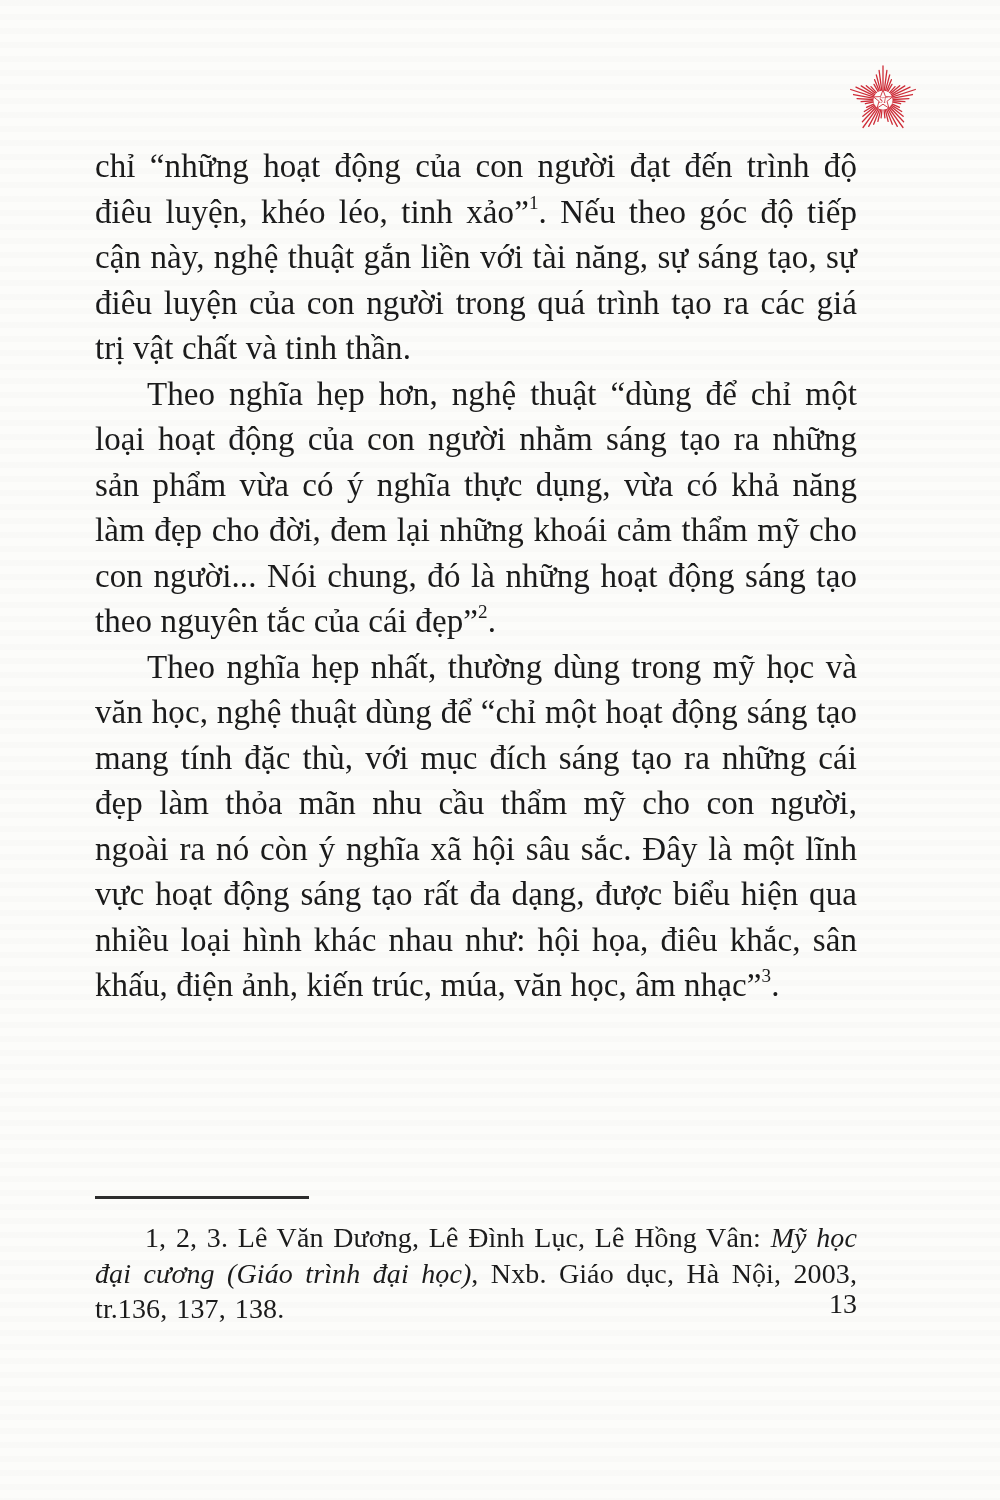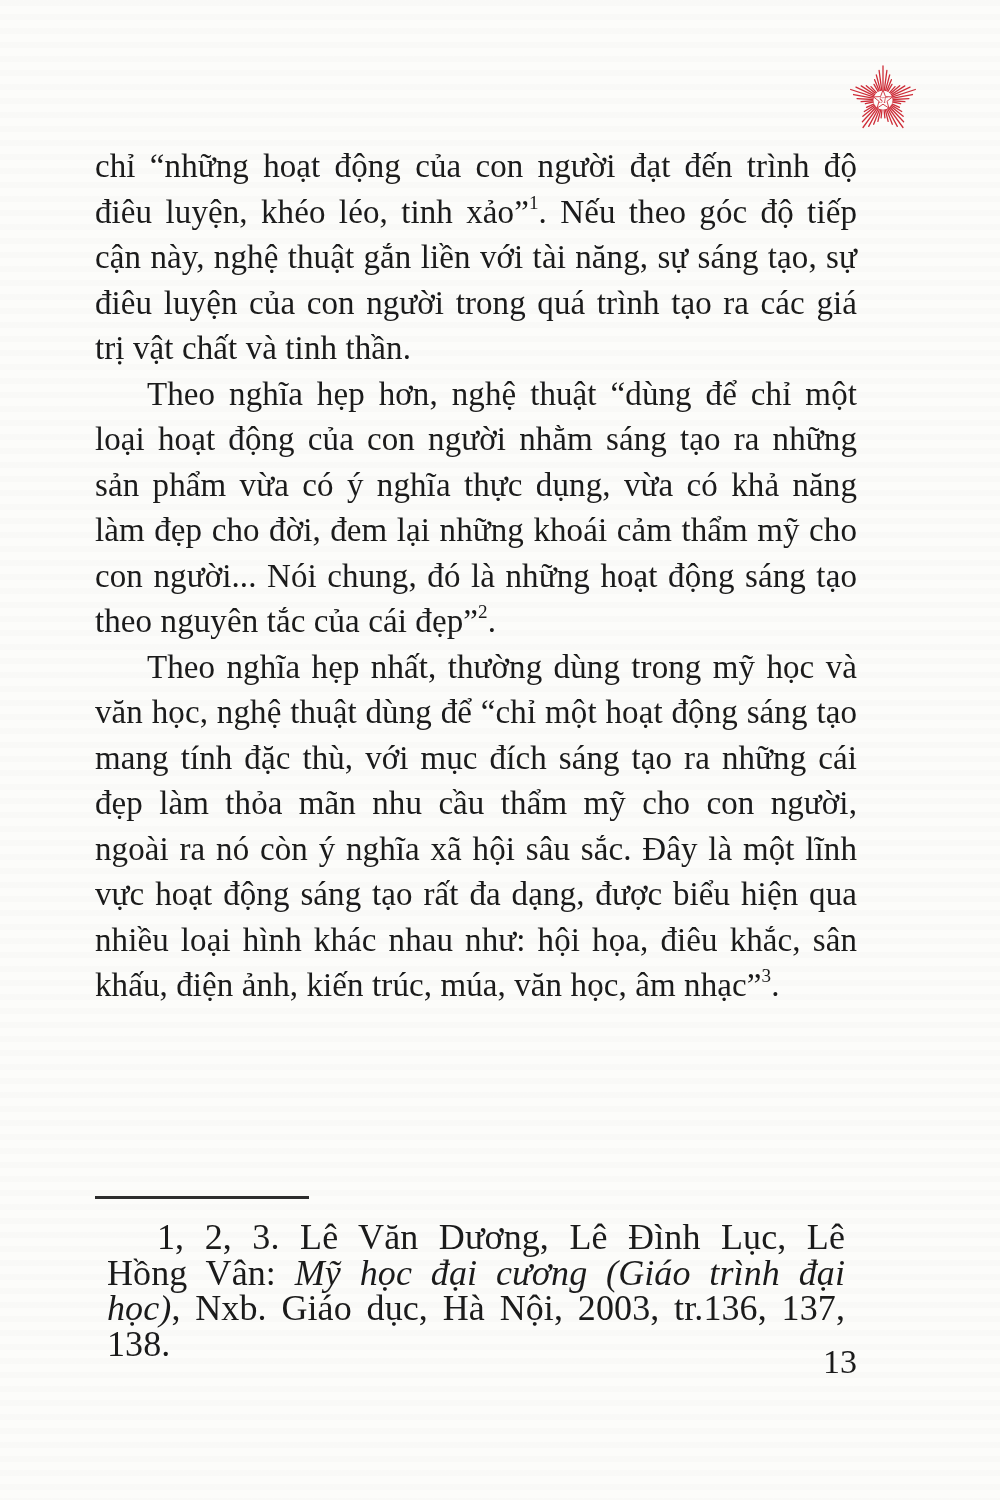--- a/index.html
+++ b/index.html
@@ -55,34 +55,34 @@
     top: 1196px;
     width: 762px;
   }
   .footnote-rule {
     width: 214px;
     height: 0;
     border-top: 3px solid #2c2c2c;
     margin-bottom: 21px;
   }
   .footnote-text {
-    margin: 12px;
-    font-size: 36px;
+    margin: 0;
+    font-size: 28px;
     line-height: 35.5px;
     text-align: justify;
     text-indent: 50px;
     letter-spacing: 0.1px;
     word-spacing: 2px;
   }
   .footnote-text i { font-style: italic; }
   .page-number {
     position: absolute;
     right: 143px;
-    top: 1342px;
-    font-size: 34px;
+    top: 1284px;
+    font-size: 28px;
     line-height: 40px;
   }
 </style>
 </head>
 <body>
 
 <div class="page" style="color: rgb(27, 27, 27);">
 
   <div class="logo" style="color: rgb(206, 45, 56);">
     <svg viewBox="0 0 76 76" width="76" height="76">

